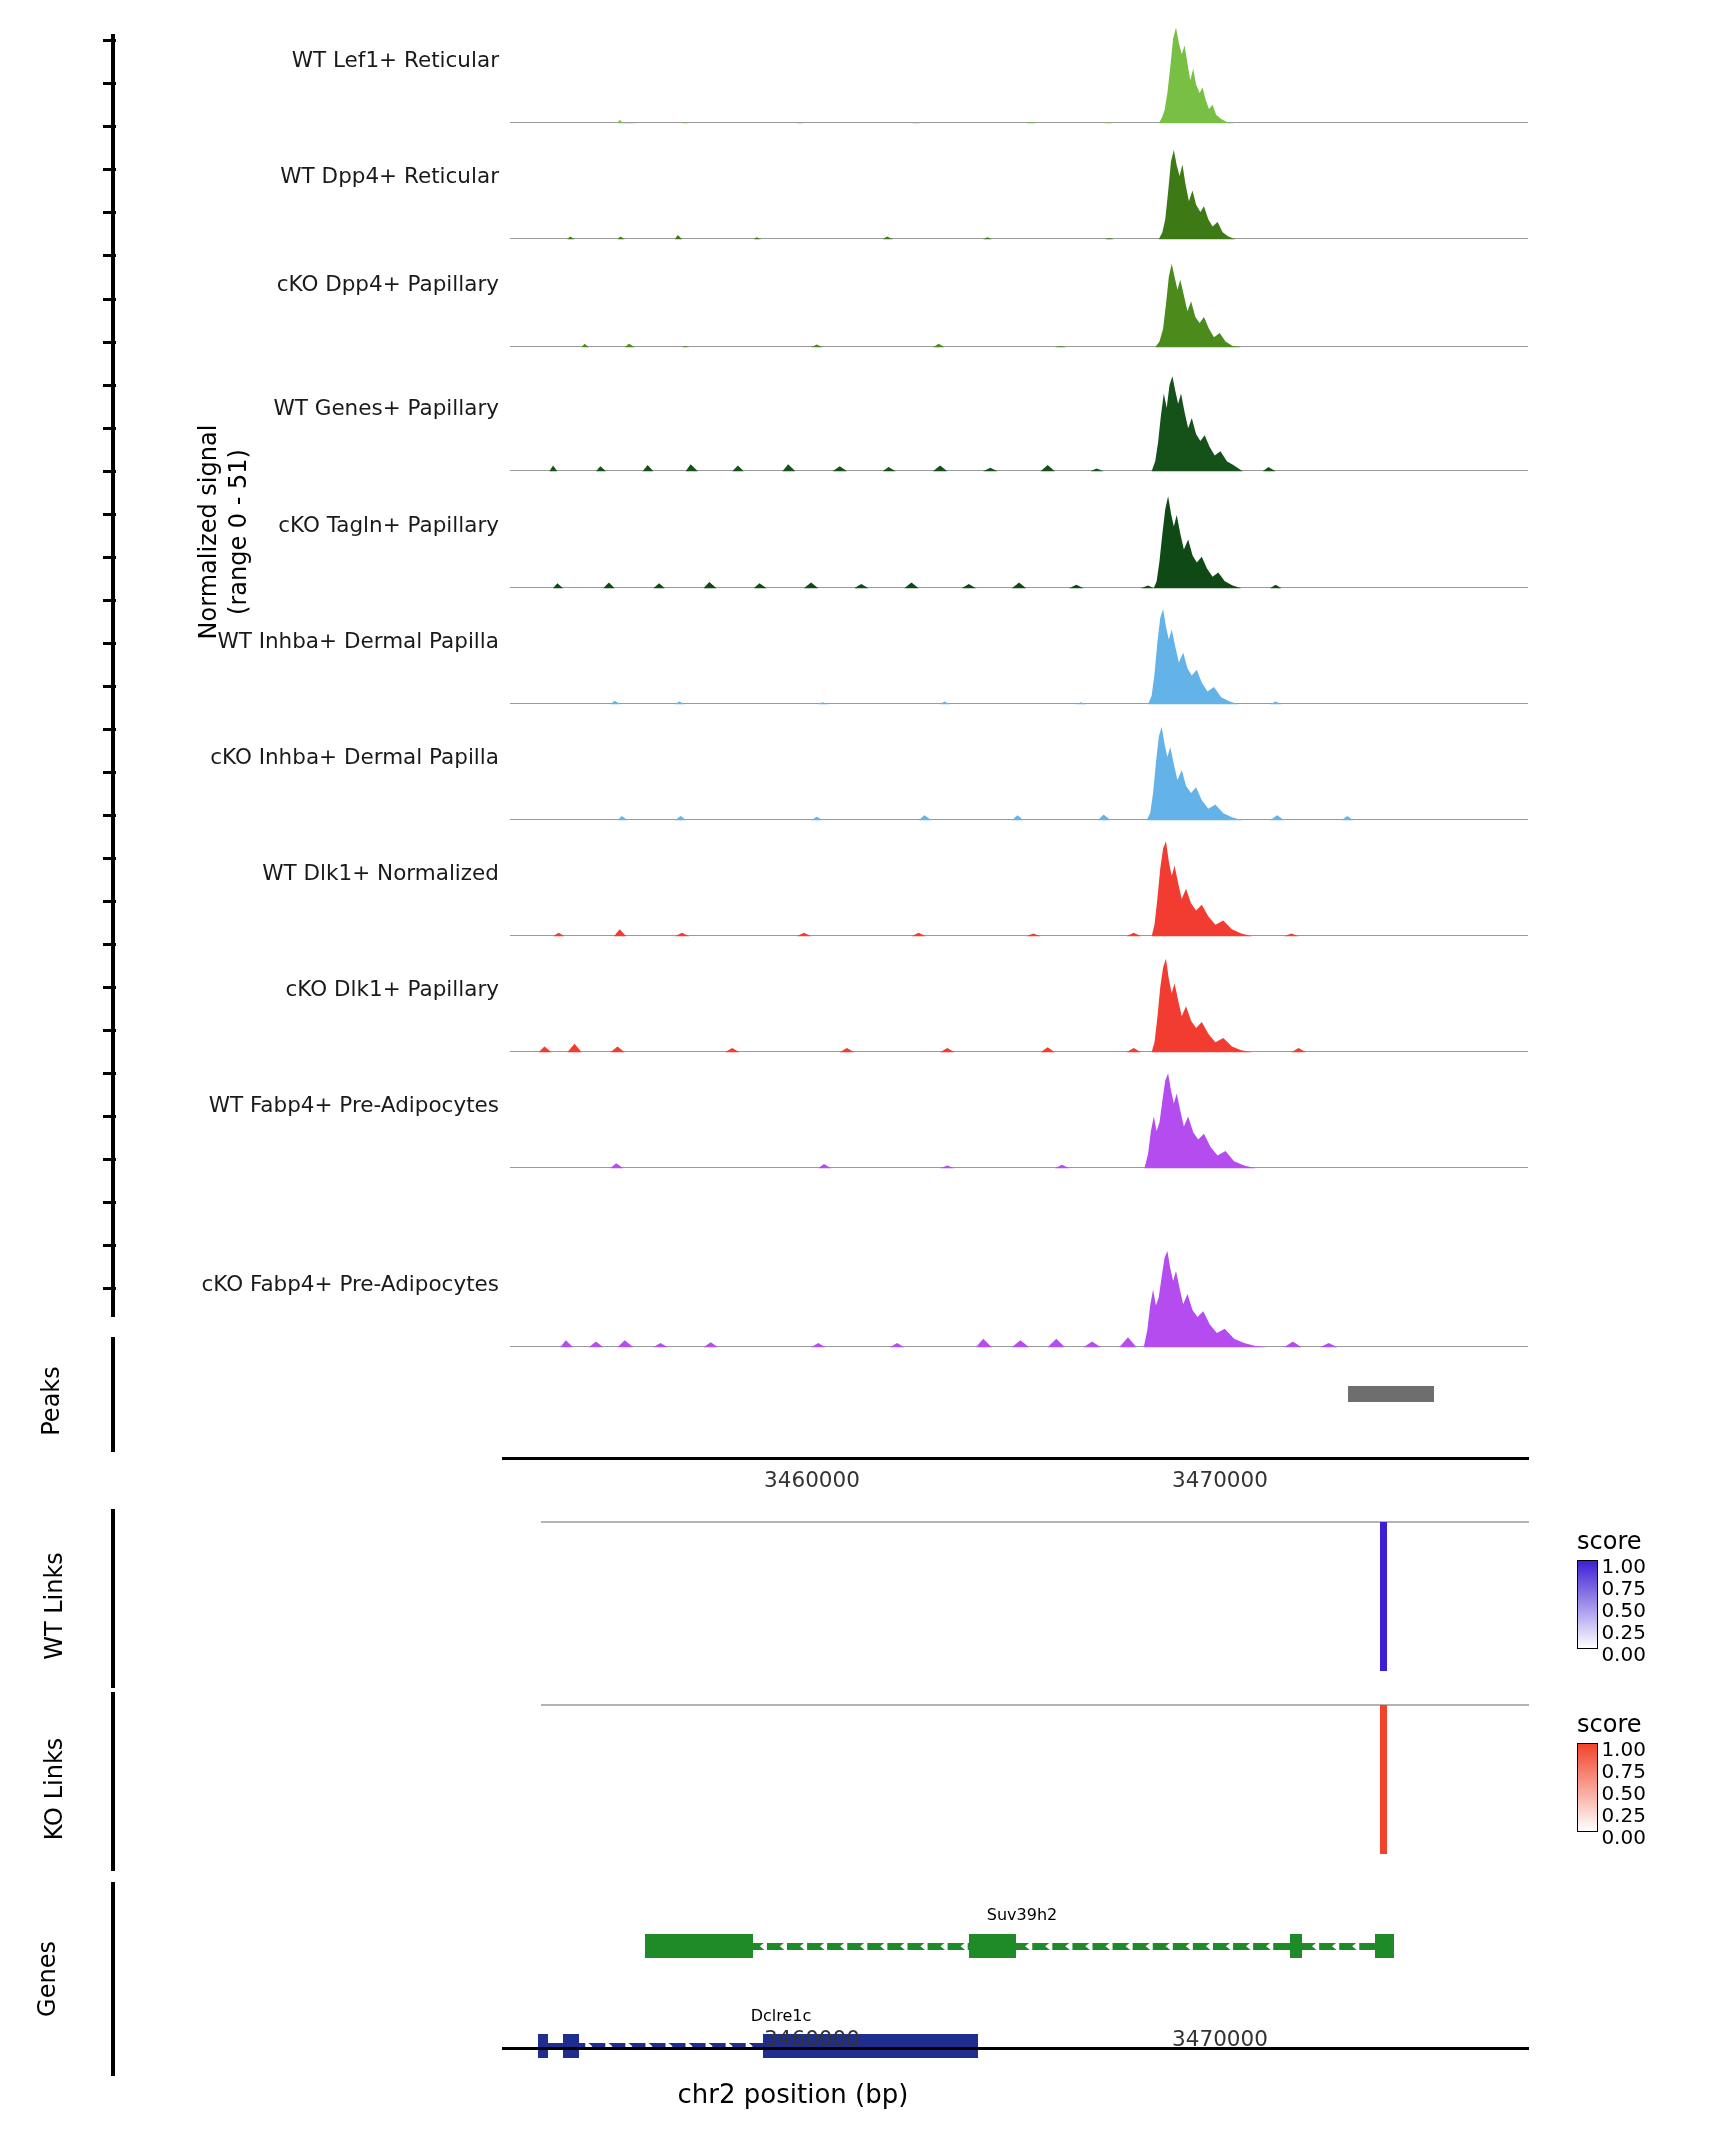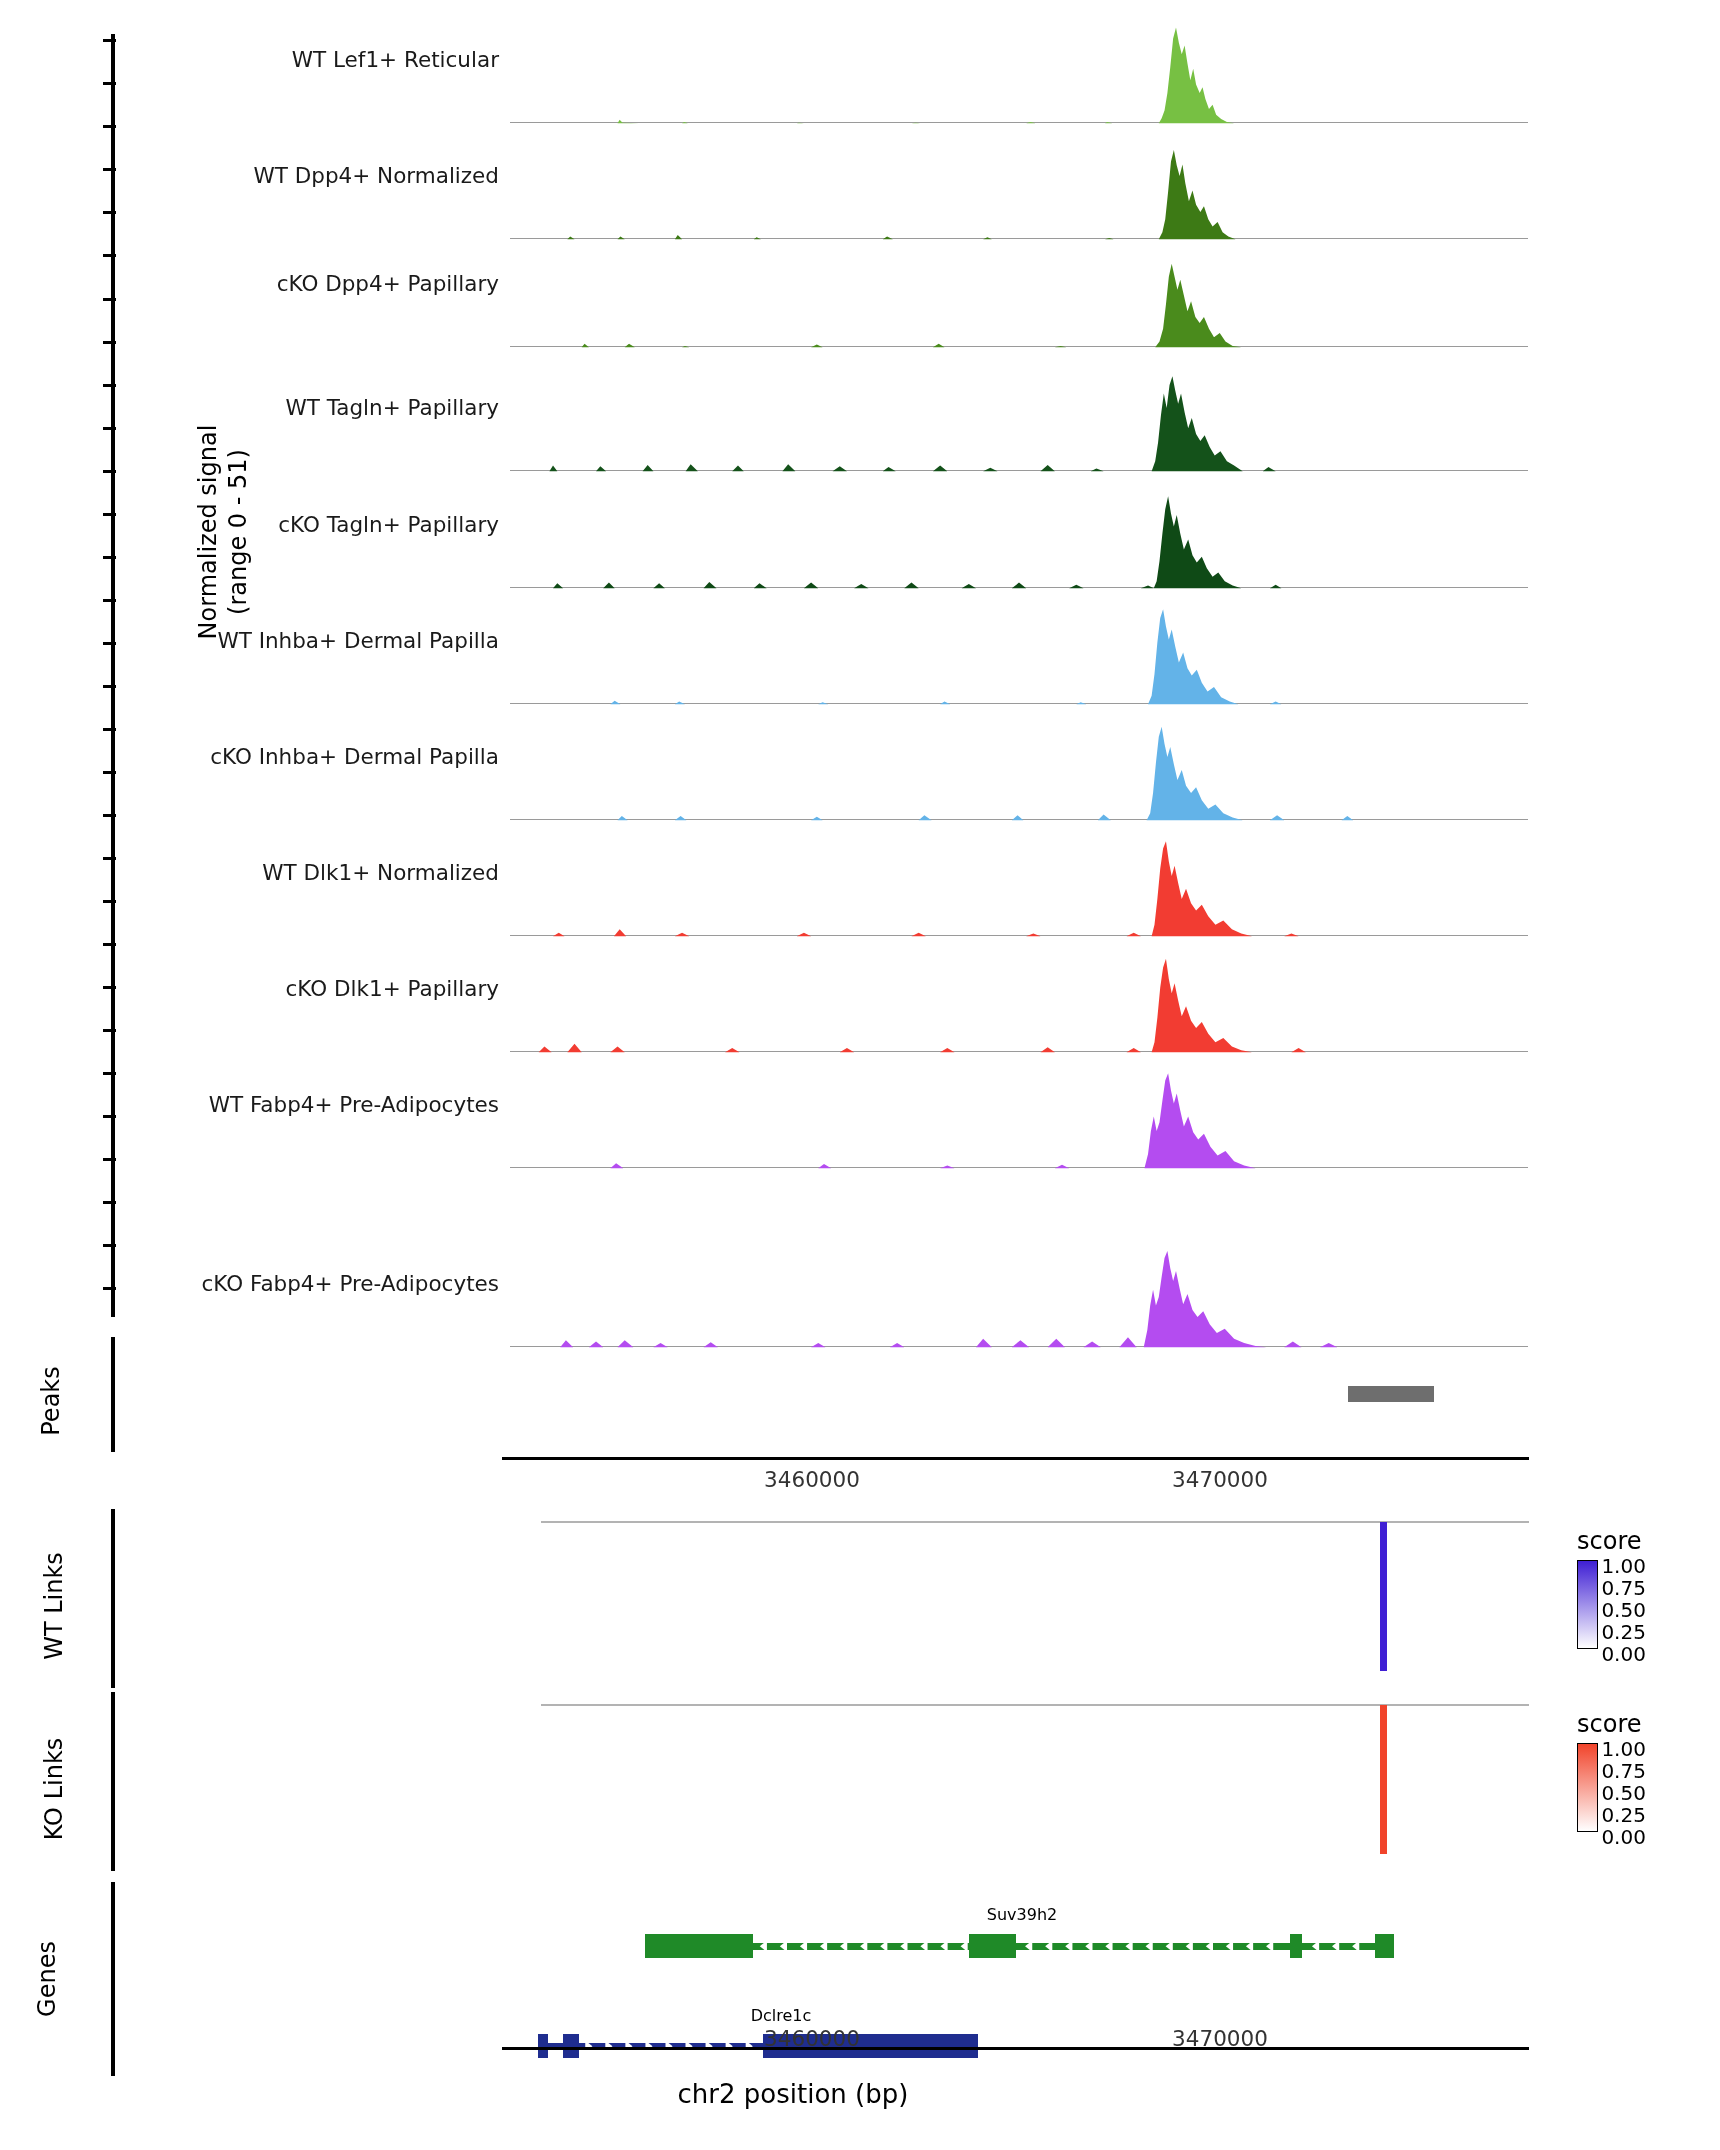--- a/index.html
+++ b/index.html
@@ -194,41 +194,41 @@
       <div class="track-label">WT Lef1+ Reticular</div>
       <div class="track-plot">
         <div class="track-base"></div>
         <svg class="track-svg" viewBox="0 0 1420 150" preserveAspectRatio="none">
           <path fill="#77c043" stroke="none" d="M0,138 L150,138 L153,133 L157,137 L180,138 L240,138 L243,136 L248,138 L330,138 L400,138 L403,137 L410,138 L470,138 L560,138 L566,137 L572,138 L620,138 L720,138 L726,136 L733,138 L790,138 L830,138 L833,136 L840,138 L880,138 L905,138 L909,131 L913,120 L917,96 L921,60 L925,20 L929,5 L933,26 L937,42 L941,30 L945,55 L949,78 L953,62 L957,84 L962,96 L966,88 L970,104 L975,118 L980,112 L985,126 L992,132 L1000,136 L1010,138 L1100,138 L1420,138 Z"></path>
         </svg>
       </div>
     </div>
 
     <div class="track" style="top:136px">
-      <div class="track-label">WT Dpp4+ Normalized</div>
+      <div class="track-label">WT Dpp4+ Reticular</div>
       <div class="track-plot">
         <div class="track-base"></div>
         <svg class="track-svg" viewBox="0 0 1420 150" preserveAspectRatio="none">
           <path fill="#3d7a15" stroke="none" d="M0,138 L80,138 L84,134 L90,138 L150,138 L154,134 L160,138 L230,138 L234,132 L240,138 L300,138 L340,138 L344,135 L350,138 L430,138 L520,138 L526,134 L534,138 L600,138 L660,138 L666,135 L672,138 L740,138 L830,138 L836,136 L842,138 L890,138 L905,138 L910,128 L914,110 L918,72 L922,30 L926,14 L930,35 L934,50 L938,34 L942,60 L947,85 L952,70 L957,90 L963,100 L968,92 L974,110 L980,120 L987,114 L994,128 L1002,134 L1012,138 L1100,138 L1420,138 Z"></path>
         </svg>
       </div>
     </div>
 
     <div class="track" style="top:244px">
       <div class="track-label">cKO Dpp4+ Papillary</div>
       <div class="track-plot">
         <div class="track-base"></div>
         <svg class="track-svg" viewBox="0 0 1420 150" preserveAspectRatio="none">
           <path fill="#4a8b1c" stroke="none" d="M0,138 L100,138 L104,133 L110,138 L160,138 L166,133 L174,138 L240,138 L244,136 L250,138 L340,138 L420,138 L428,134 L436,138 L500,138 L590,138 L598,133 L606,138 L680,138 L760,138 L768,136 L776,138 L860,138 L900,138 L906,130 L911,112 L915,78 L919,40 L923,22 L927,40 L931,58 L935,44 L940,66 L945,88 L950,74 L956,96 L962,104 L968,96 L975,112 L982,124 L990,118 L998,130 L1008,136 L1020,138 L1110,138 L1420,138 Z"></path>
         </svg>
       </div>
     </div>
 
     <div class="track" style="top:368px">
-      <div class="track-label">WT Tagln+ Papillary</div>
+      <div class="track-label">WT Genes+ Papillary</div>
       <div class="track-plot">
         <div class="track-base"></div>
         <svg class="track-svg" viewBox="0 0 1420 150" preserveAspectRatio="none">
           <path fill="#14521a" stroke="none" d="M0,138 L55,138 L60,130 L66,138 L120,138 L126,131 L134,138 L185,138 L192,129 L200,138 L245,138 L252,128 L262,138 L310,138 L318,130 L326,138 L380,138 L388,128 L398,138 L450,138 L460,131 L470,138 L520,138 L528,132 L538,138 L590,138 L600,130 L610,138 L660,138 L670,133 L680,138 L740,138 L750,129 L760,138 L810,138 L818,134 L828,138 L880,138 L895,138 L900,124 L904,98 L908,60 L912,30 L916,50 L920,18 L924,6 L928,26 L932,44 L936,30 L941,56 L946,78 L951,64 L957,86 L963,96 L969,88 L976,104 L983,116 L991,110 L1000,124 L1010,130 L1022,138 L1050,138 L1058,132 L1068,138 L1100,138 L1420,138 Z"></path>
         </svg>
       </div>
     </div>
 
     <div class="track" style="top:485px">
       <div class="track-label">cKO Tagln+ Papillary</div>

